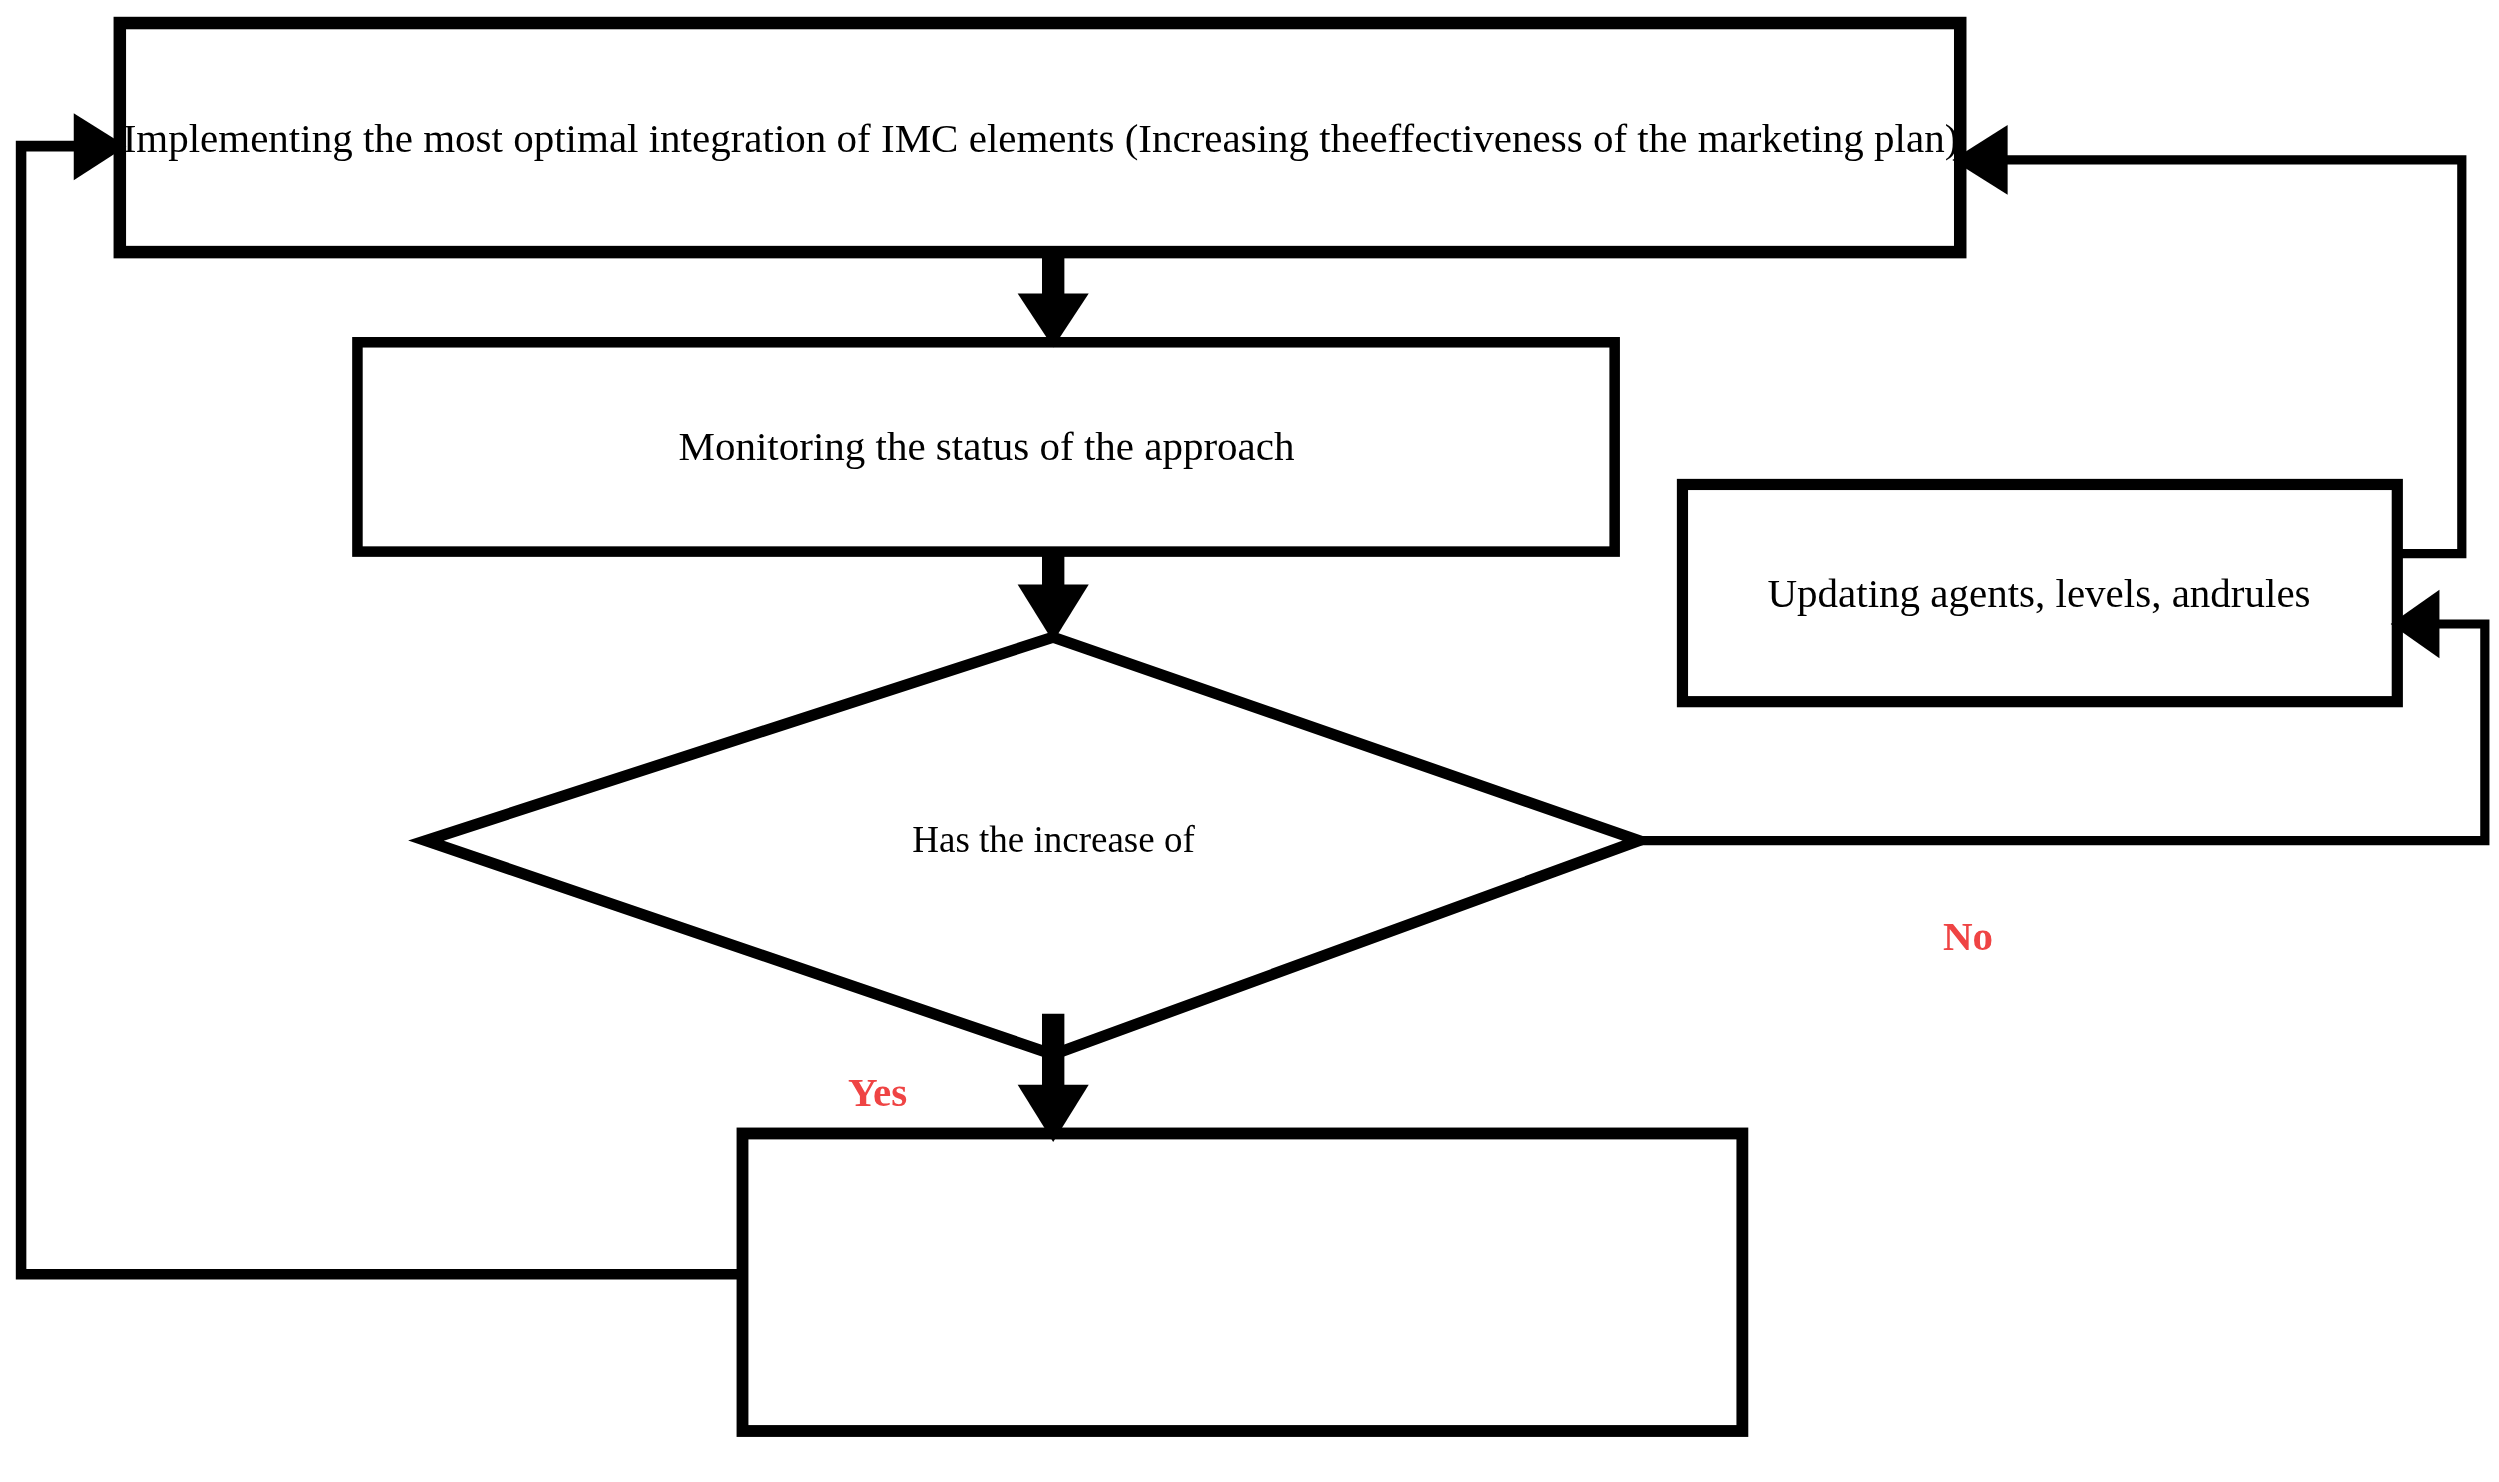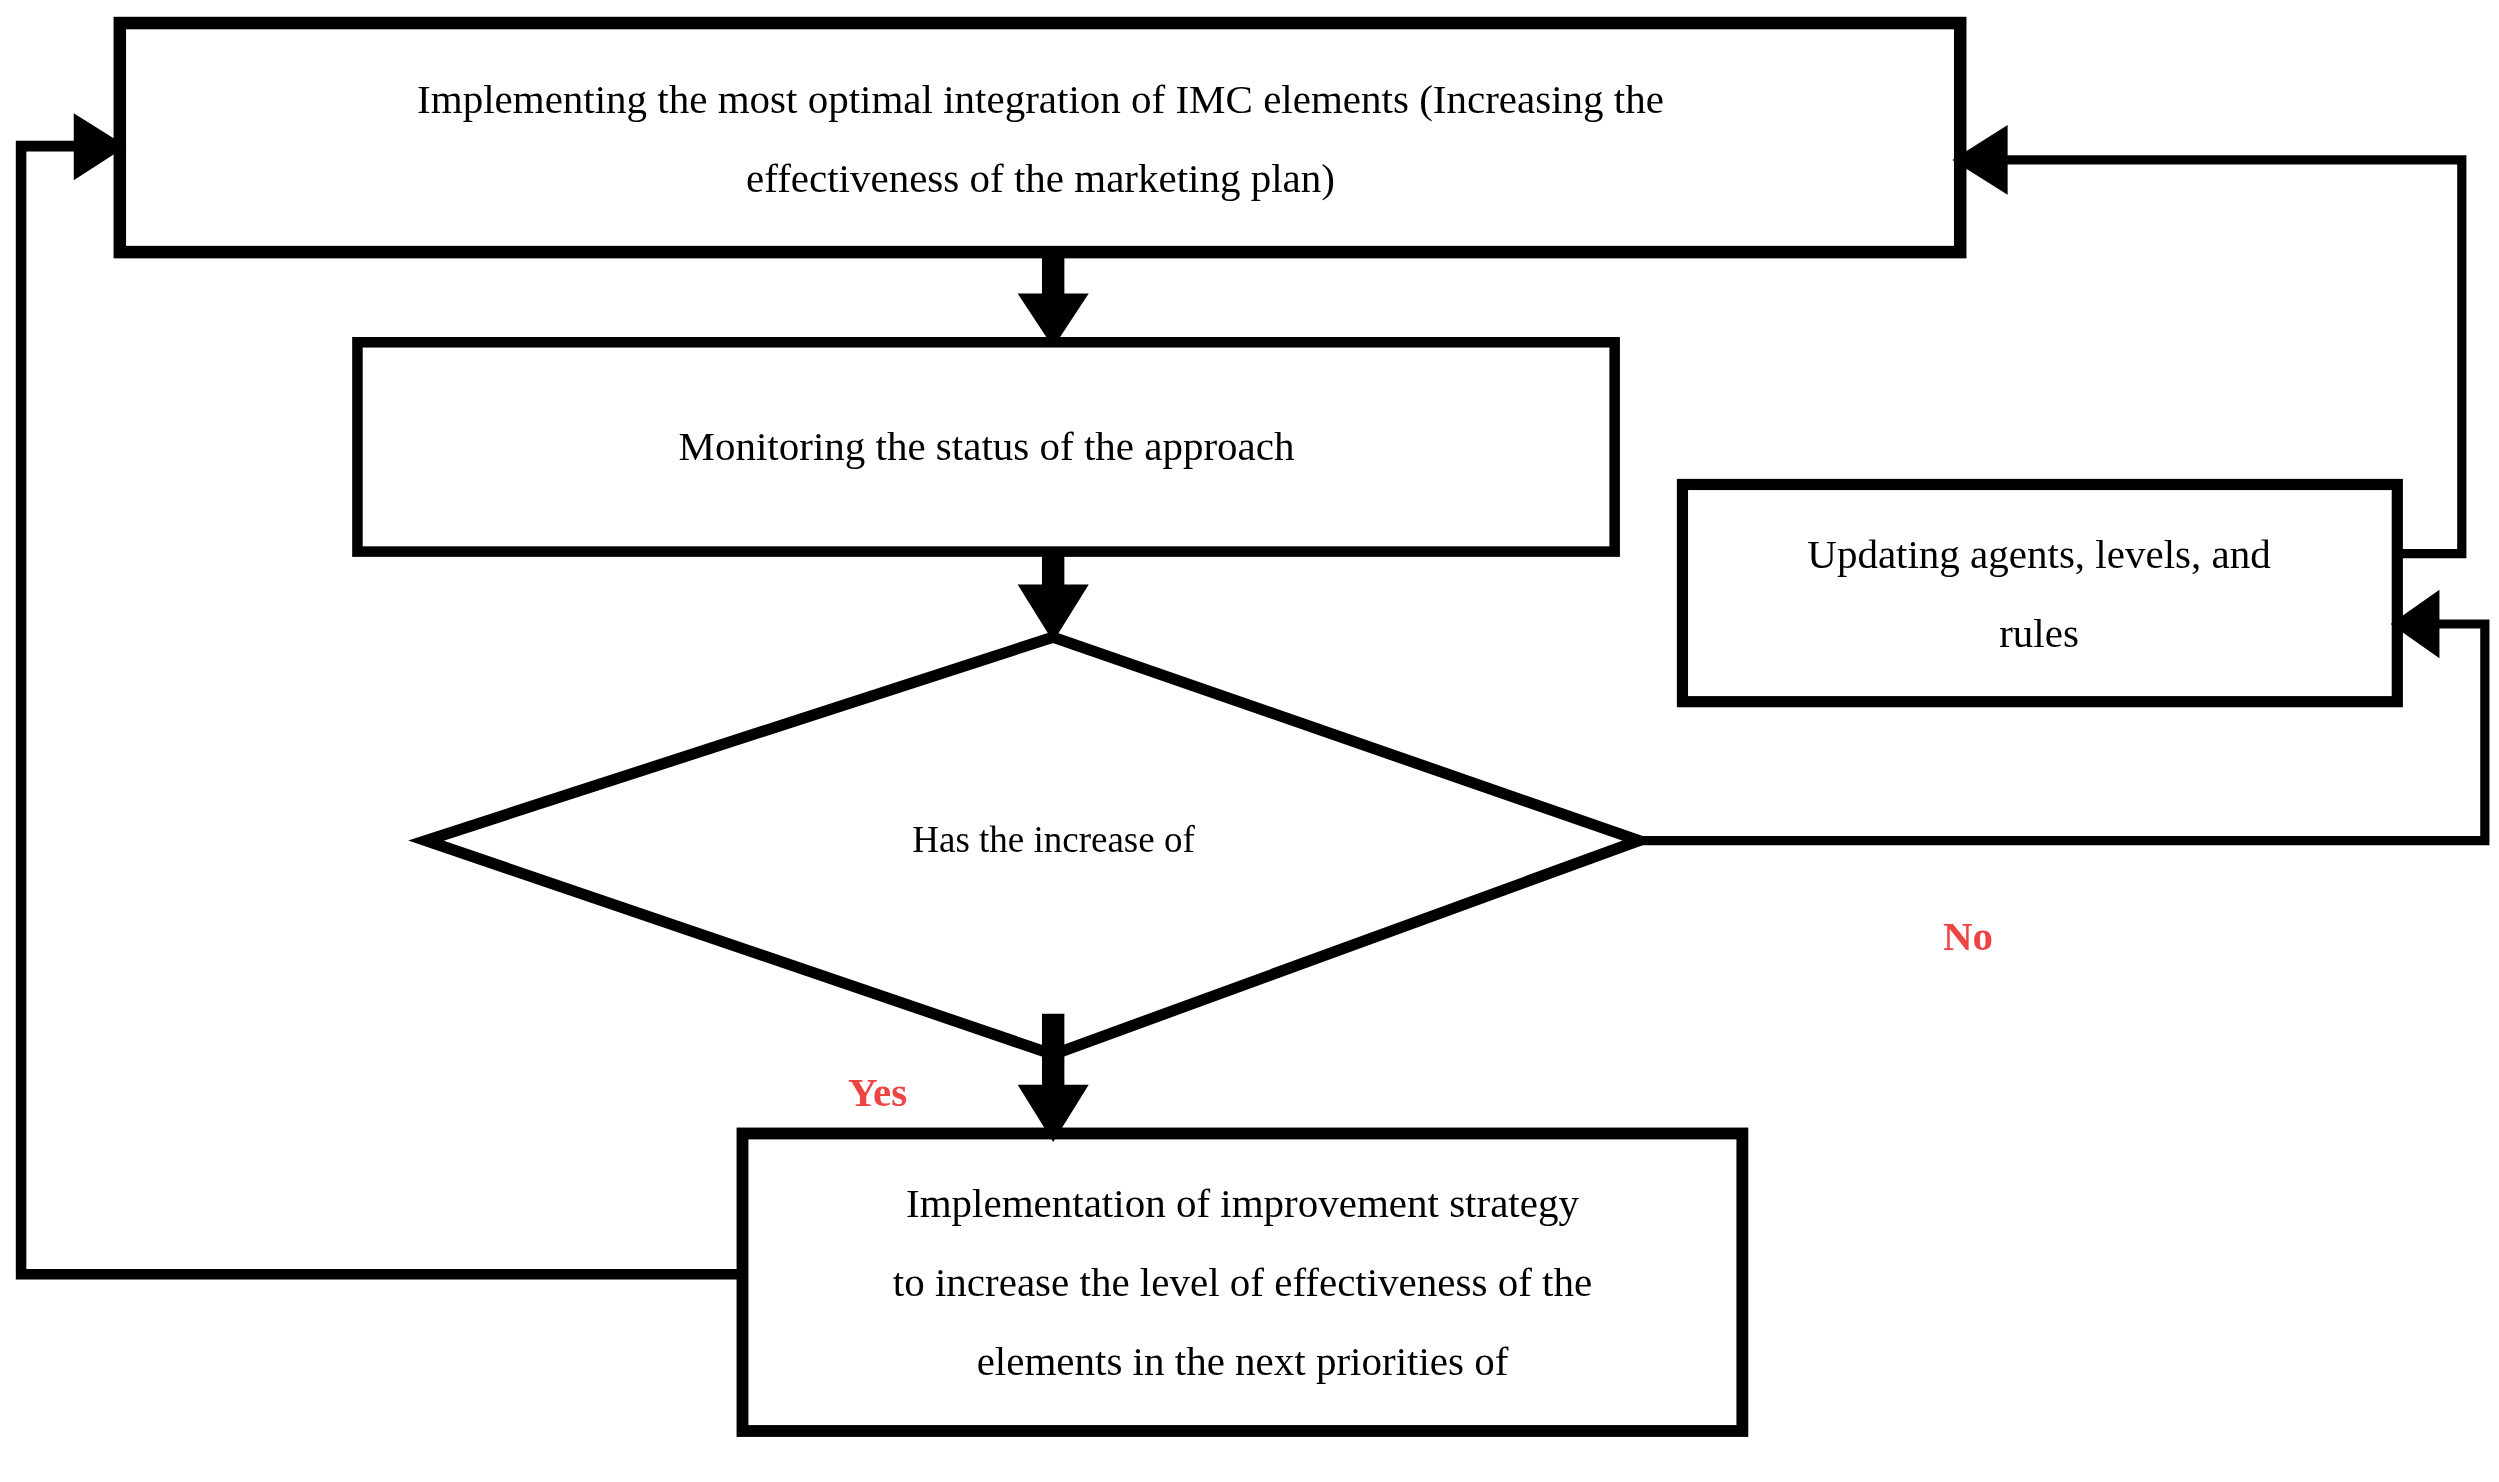--- a/index.html
+++ b/index.html
@@ -20,21 +20,21 @@
   #flow-svg {
     position: absolute;
     left: 0;
     top: 0;
     width: 2500px;
     height: 1483px;
   }
   .node-text {
     position: absolute;
     display: flex;
-    flex-direction: column;
+    flex-direction: row;
     align-items: center;
     justify-content: center;
     text-align: center;
     font-family: "Liberation Serif", "DejaVu Serif", serif;
     color: #000000;
     pointer-events: none;
     white-space: nowrap;
   }
   .node-text .ln {
     display: block;
@@ -122,24 +122,19 @@
 
   <div class="node-text box-label" style="left:1691px; top:490px; width:696px; height:207px;">
     <span class="ln">Updating agents, levels, and</span>
     <span class="ln">rules</span>
   </div>
 
   <div class="node-text diamond-label" style="left:665px; top:744px; width:777px; height:191px;">
     <span class="ln">Has the increase of</span>
   </div>
 
-  <div class="node-text box-label" style="left:752px; top:1139px; width:981px; height:287px;">
-    <span class="ln">Implementation of improvement strategy</span>
-    <span class="ln">to increase the level of effectiveness of the</span>
-    <span class="ln">elements in the next priorities of</span>
-  </div>
 
   <div class="branch-label" style="left:848px; top:1068px;">Yes</div>
 
   <div class="branch-label" style="left:1943px; top:912px;">No</div>
 
 </div>
 
 
 </body></html>

